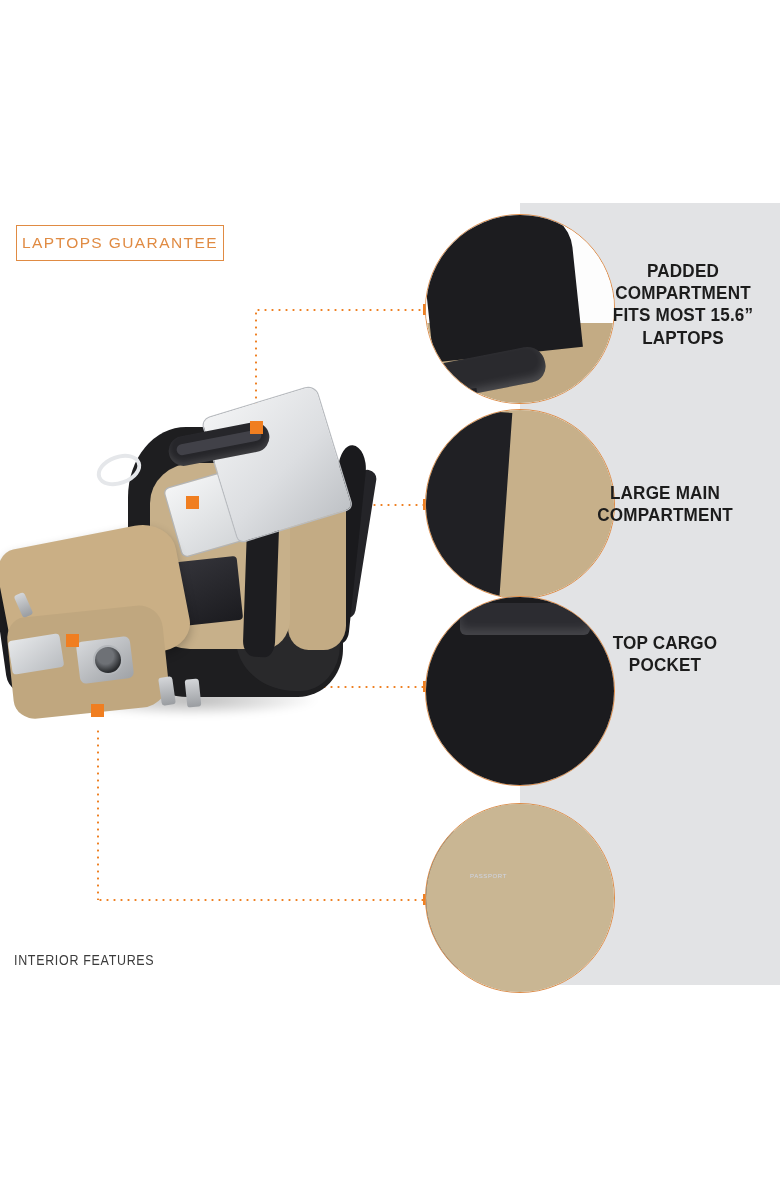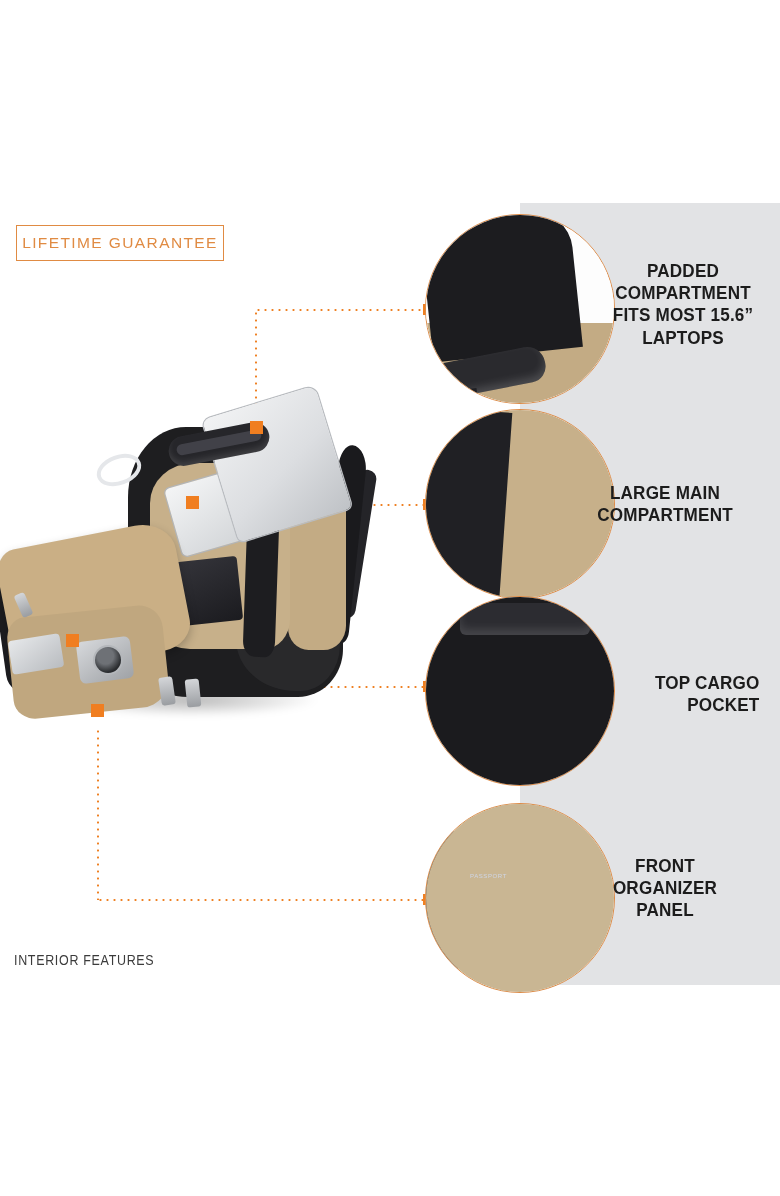--- a/index.html
+++ b/index.html
@@ -298,21 +298,21 @@
     <div class="zip2"></div>
     <div class="zip3"></div>
   </div>
 
   <div class="hotspot" style="left:186px; top:496px;"></div>
   <div class="hotspot" style="left:66px;  top:634px;"></div>
   <div class="hotspot" style="left:91px;  top:704px;"></div>
   <div class="hotspot" style="left:250px; top:421px;"></div>
 
   <div class="badge">
-    <span>LIFETIME GUARANTEE</span>
+    <span>LAPTOPS GUARANTEE</span>
   </div>
 
   <div class="caption">INTERIOR FEATURES</div>
 
   <div class="inset s1" style="left:425px; top:214px;">
     <div class="photo">
       <div class="bg"></div>
       <div class="tan tanbase"></div>
       <div class="bodyblk"></div>
       <div class="sleeveflap"></div>
@@ -349,35 +349,30 @@
       <div class="zpull2"></div>
       <div class="lowtan"></div>
       <div class="cavity"></div>
       <div class="card"></div>
       <div class="clipA"></div>
       <div class="clipB"></div>
       <div class="clipC"></div>
 
     </div>
   </div>
-  <div class="label" style="left:560px; top:672px;text-align:right;">
+  <div class="label" style="left:560px; top:632px;">
     <div>TOP CARGO</div>
     <div>POCKET</div>
   </div>
 
   <div class="inset s4" style="left:425px; top:803px;">
     <div class="photo">
       <div class="bg"></div>
       <div class="base"></div>
       <div class="leftblk"></div>
       <div class="rightblk"></div>
 
       <div class="pp-text">PASSPORT</div>
 
     </div>
   </div>
-  <div class="label" style="left:560px; top:855px;">
-    <div>FRONT</div>
-    <div>ORGANIZER</div>
-    <div>PANEL</div>
-  </div>
 
 </div>
 
 </body></html>

